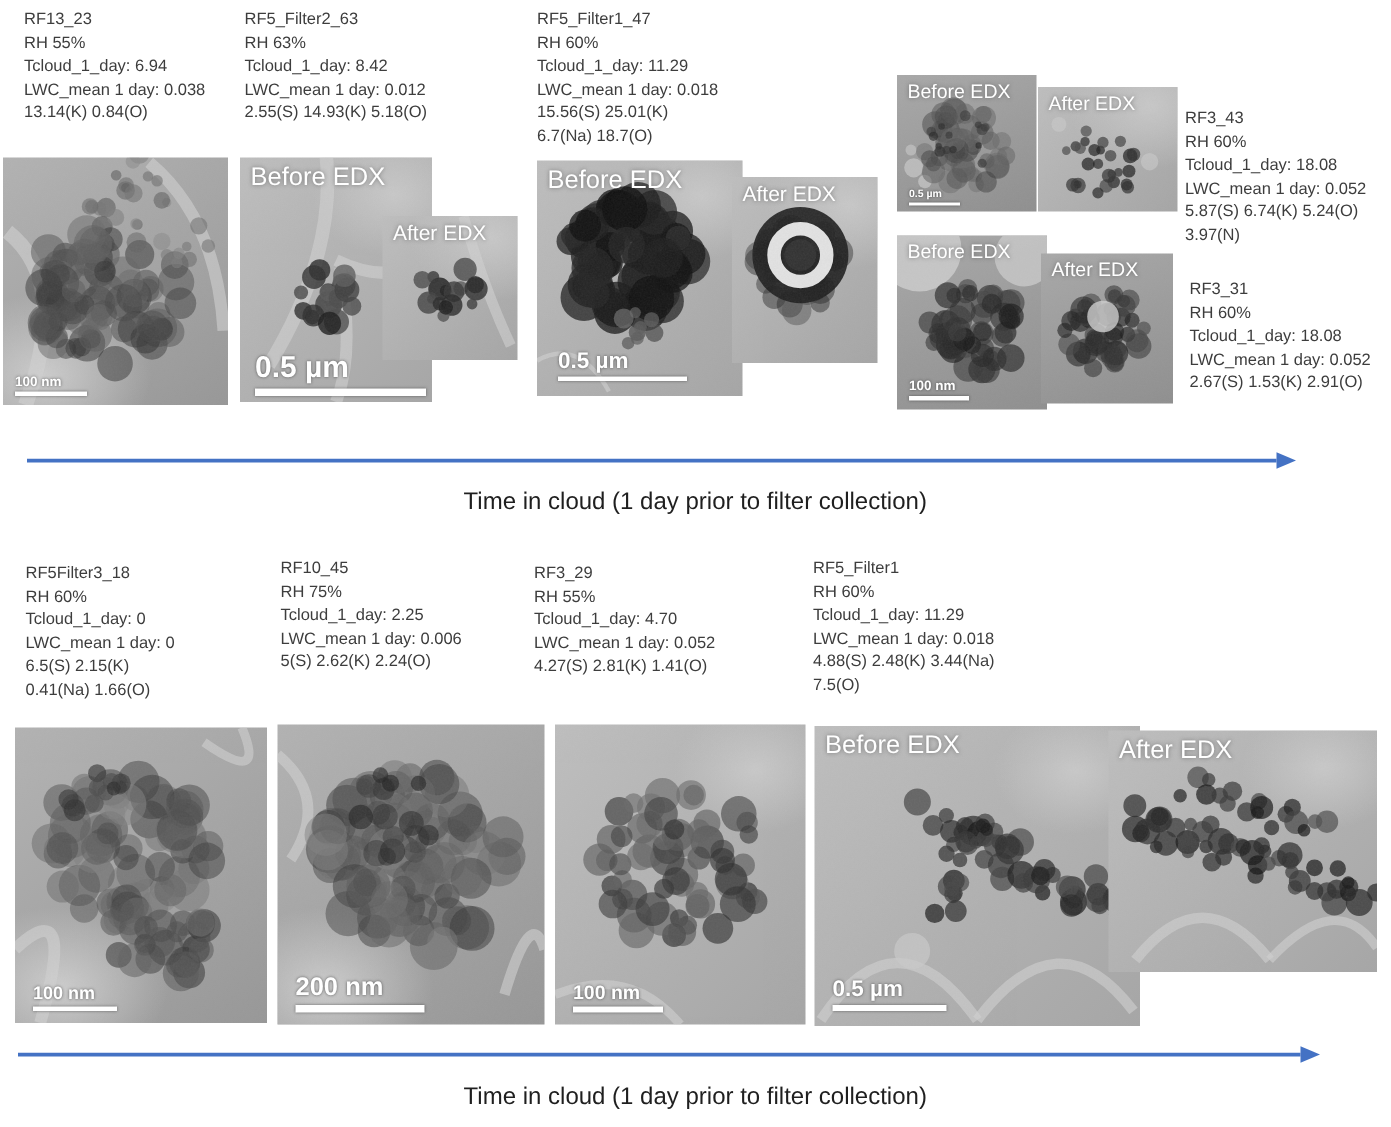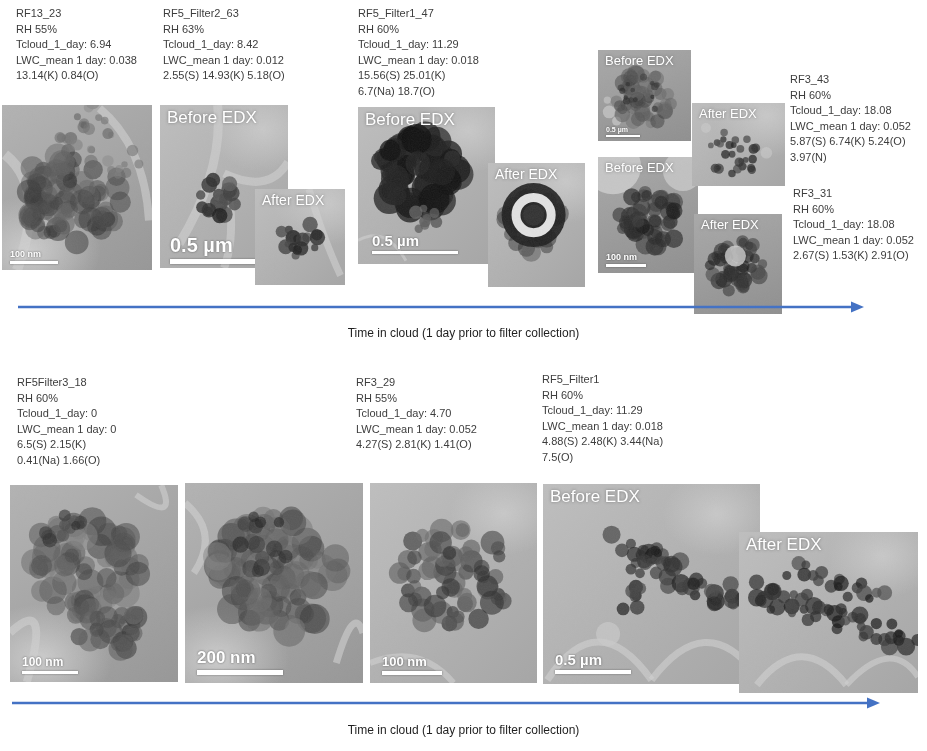--- a/index.html
+++ b/index.html
@@ -1,36 +1,36 @@
 <!DOCTYPE html>
 <html><head>
 <meta charset="utf-8">
 <style>
   html,body{margin:0;padding:0;background:#ffffff;}
   #fig{position:relative;width:927px;height:751px;background:#ffffff;overflow:hidden;
        font-family:"Liberation Sans",sans-serif;}
   .ann{position:absolute;font-size:11px;line-height:15.5px;color:#3d3d3d;white-space:nowrap;}
   .panel{position:absolute;overflow:hidden;z-index:1;}
   .panel svg.art{position:absolute;left:0;top:0;width:100%;height:100%;display:block;}
-  .front{z-index:2;margin-top:45px;}
+  .front{z-index:2;}
   .bg-a{background:radial-gradient(120px 90px at 18% 88%,#cdcdcd,rgba(0,0,0,0) 60%),
                linear-gradient(145deg,#b3b3b3,#979797);}
   .bg-b{background:radial-gradient(90px 70px at 80% 15%,#c9c9c9,rgba(0,0,0,0) 60%),
                linear-gradient(135deg,#bfbfbf,#a6a6a6);}
   .bg-c{background:linear-gradient(160deg,#a9a9a9,#8f8f8f);}
   .edx{position:absolute;top:3px;left:7px;color:#fff;font-size:17px;
        text-shadow:0 0 3px rgba(60,60,60,.55);z-index:5;white-space:nowrap;}
   .edx.md{font-size:14px;}
   .edx.sm{font-size:13px;}
   .scalebar{position:absolute;left:10px;bottom:7px;z-index:5;color:#fff;}
   .stxt{display:block;color:#fff;text-shadow:0 0 2px rgba(40,40,40,.7);font-weight:bold;
         margin-bottom:2px;white-space:nowrap;}
   .sbar{background:#fff;box-shadow:0 0 2px rgba(40,40,40,.6);}
   .arrow{position:absolute;z-index:3;}
-  .caption{position:absolute;left:0;width:100%;text-align:center;font-size:12px;
+  .caption{position:absolute;left:0;width:100%;text-align:center;font-size:16px;
            color:#1f1f1f;z-index:3;}
 </style>
 </head>
 <body>
 
 <svg width="0" height="0" style="position:absolute" aria-hidden="true">
   <filter id="grainF" x="0" y="0" width="100%" height="100%">
     <feTurbulence type="fractalNoise" baseFrequency="0.9" numOctaves="2" stitchTiles="stitch"></feTurbulence>
     <feColorMatrix type="matrix" values="0 0 0 0 0.42  0 0 0 0 0.42  0 0 0 0 0.42  0 0 0 0.55 0"></feColorMatrix>
   </filter>
@@ -601,20 +601,27 @@
   </svg>
   <div class="caption" style="top:326px">Time in cloud (1 day prior to filter collection)</div>
 
   <div class="ann" style="left:17px;top:375px">
     <div>RF5Filter3_18</div>
     <div>RH 60%</div>
     <div>Tcloud_1_day: 0</div>
     <div>LWC_mean 1 day: 0</div>
     <div>6.5(S) 2.15(K)</div>
     <div>0.41(Na) 1.66(O)</div>
+  </div>
+  <div class="ann" style="left:187px;top:372px">
+    <div>RF10_45</div>
+    <div>RH 75%</div>
+    <div>Tcloud_1_day: 2.25</div>
+    <div>LWC_mean 1 day: 0.006</div>
+    <div>5(S) 2.62(K) 2.24(O)</div>
   </div>
   <div class="ann" style="left:356px;top:375px">
     <div>RF3_29</div>
     <div>RH 55%</div>
     <div>Tcloud_1_day: 4.70</div>
     <div>LWC_mean 1 day: 0.052</div>
     <div>4.27(S) 2.81(K) 1.41(O)</div>
   </div>
   <div class="ann" style="left:542px;top:372px">
     <div>RF5_Filter1</div>

